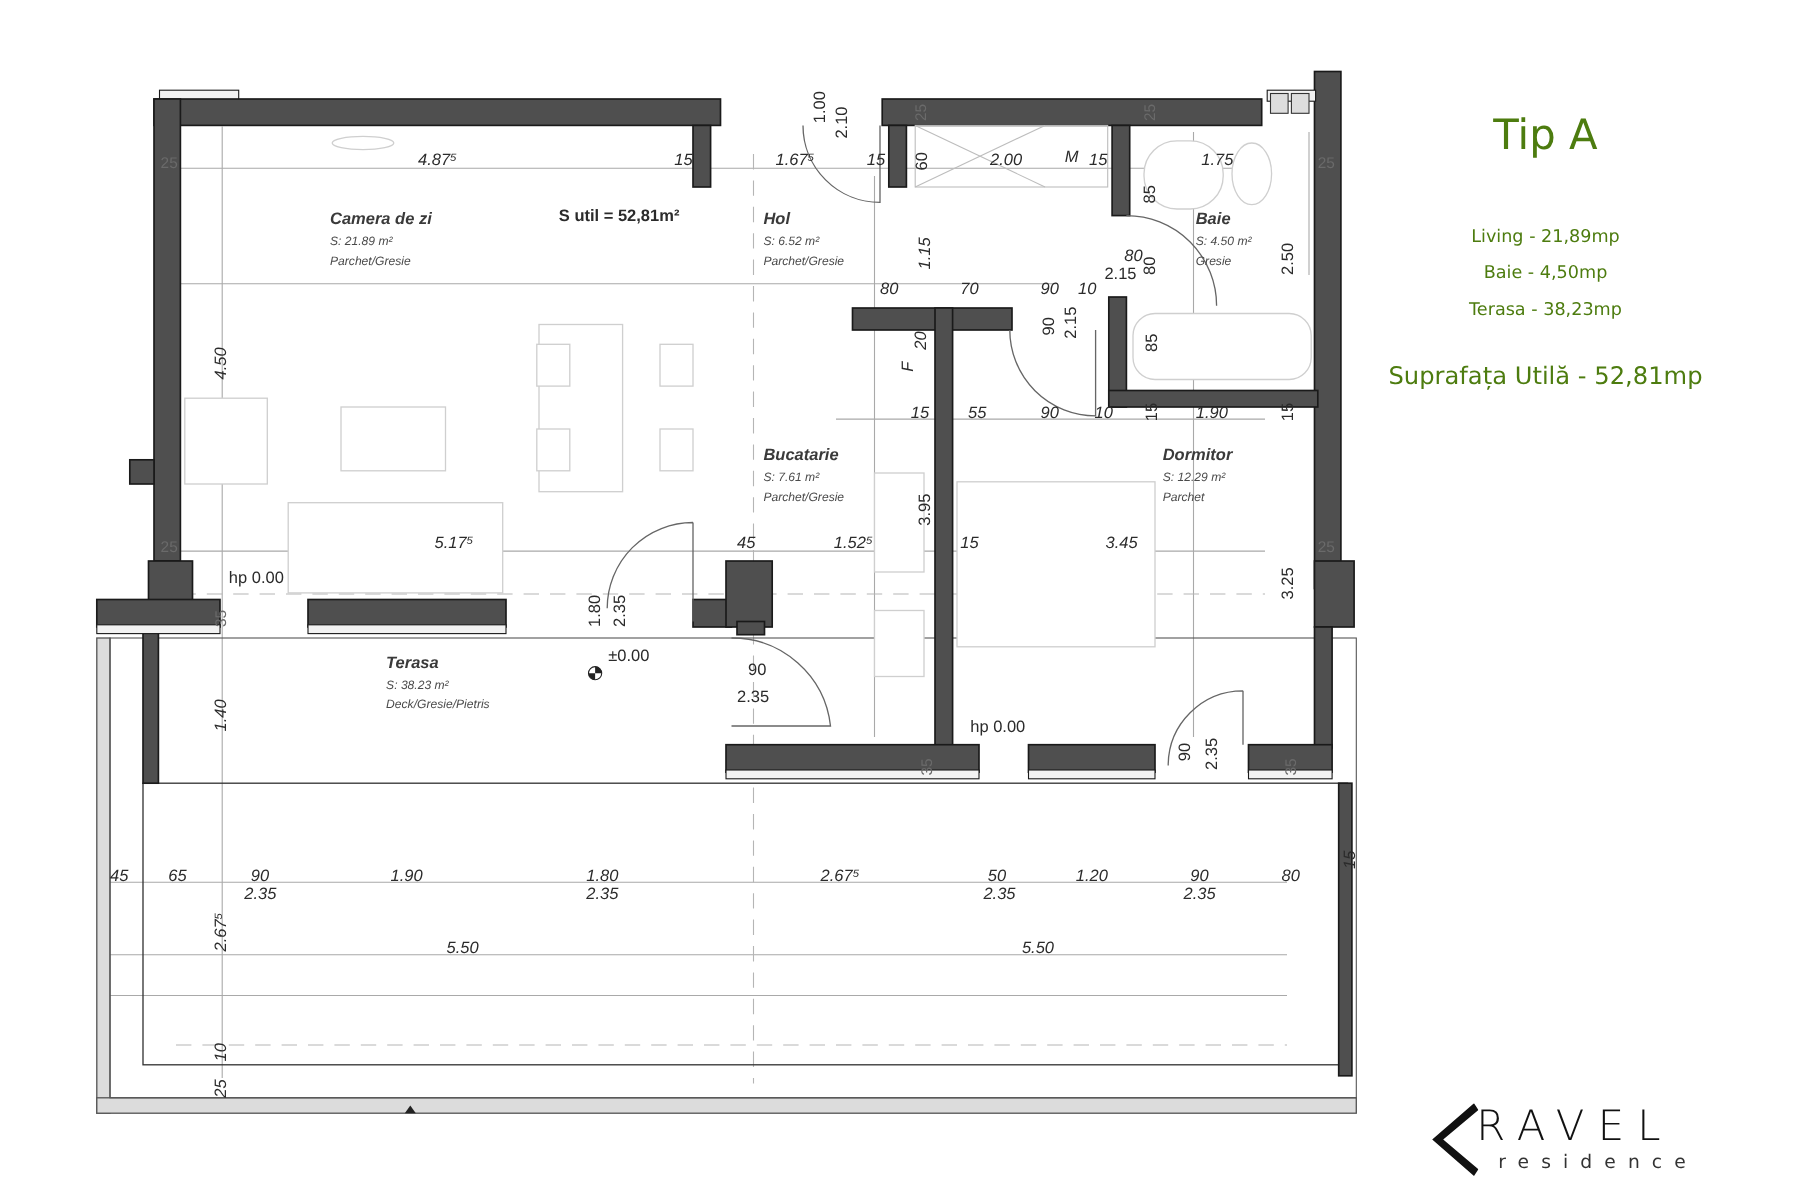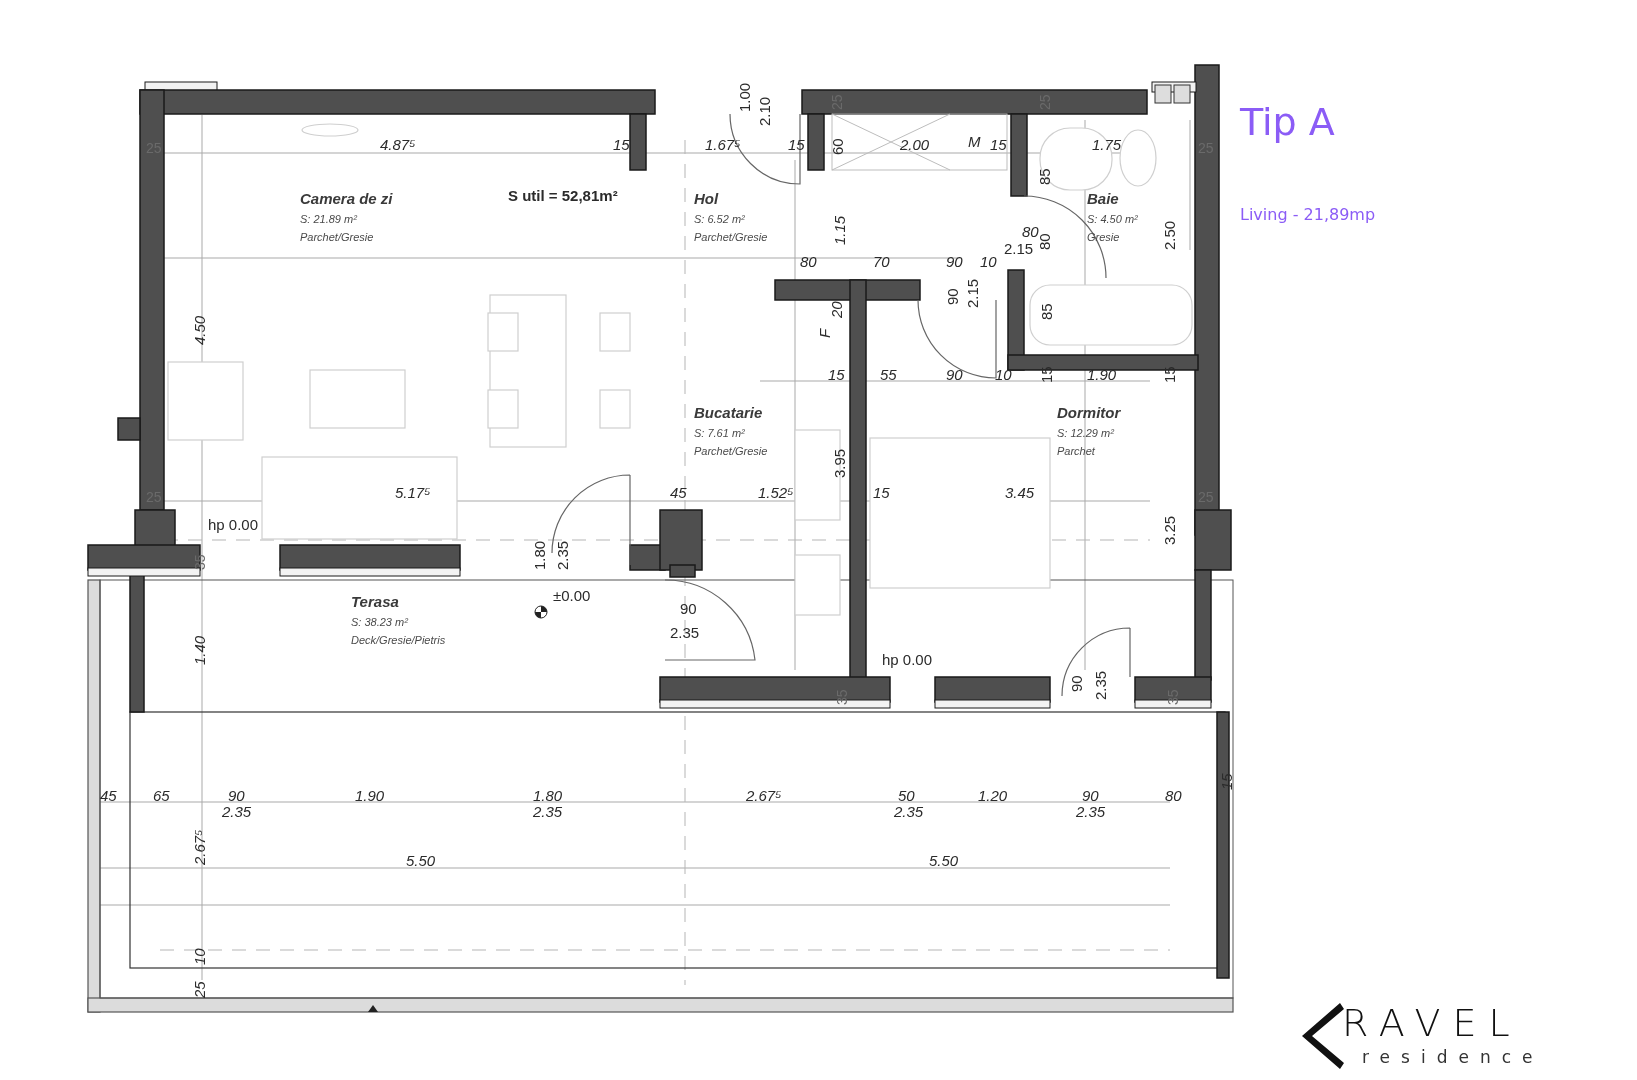--- a/index.html
+++ b/index.html
@@ -13,21 +13,21 @@
   .door { fill:none; stroke:#666; stroke-width:1.2; }
   .furn { fill:#fff; stroke:#cfcfcf; stroke-width:1.2; }
   .ter { fill:#dcdcdc; stroke:#555; stroke-width:1.2; }
   .t-dim { font-family:"Liberation Sans", sans-serif; font-size:15px; font-style:italic; fill:#2b2b2b; }
   .t-room { font-family:"Liberation Sans", sans-serif; font-size:15px; font-weight:bold; font-style:italic; fill:#3a3a3a; }
   .t-sub { font-family:"Liberation Sans", sans-serif; font-size:11px; font-style:italic; fill:#4a4a4a; }
   .t-wall { font-family:"Liberation Sans", sans-serif; font-size:14px; fill:#6a6a6a; }
   .t-bold { font-family:"Liberation Sans", sans-serif; font-size:15px; font-weight:bold; fill:#2b2b2b; }
   .t-plain { font-family:"Liberation Sans", sans-serif; font-size:15px; fill:#2b2b2b; }
 
-  #legend { position:absolute; left:1240px; top:100px; width:330px; text-align:left; color:#8b5cf6; font-family:"DejaVu Sans", sans-serif; }
+  #legend { position:absolute; left:1240px; top:100px; width:330px; text-align:center; color:#4d7c0f; font-family:"DejaVu Sans", sans-serif; }
   #legend .title { font-size:38px; margin-bottom:54px; }
   #legend .item { font-size:16px; line-height:33px; }
   #legend .total { font-size:22px; margin-top:33px; }
 
   #logo { position:absolute; left:1300px; top:1001px; width:240px; height:70px; }
   #logo .word { position:absolute; left:42px; top:0px; font-family:"DejaVu Sans", sans-serif; font-size:38px; letter-spacing:12px; color:#111; font-weight:300; }
   #logo .sub { position:absolute; left:62px; top:46px; font-family:"DejaVu Sans", sans-serif; font-size:17px; letter-spacing:11px; color:#333; }
   #logo svg { position:absolute; left:0; top:2px; }
 </style>
 </head>
@@ -251,20 +251,23 @@
     <text class="t-dim" transform="translate(205,865) rotate(-90)">2.67⁵</text>
     <text class="t-dim" transform="translate(205,965) rotate(-90)">10</text>
     <text class="t-dim" transform="translate(205,998) rotate(-90)">25</text>
     <text class="t-dim" transform="translate(1232,790) rotate(-90)">15</text>
   </g>
 </svg>
 
 <div id="legend">
   <div class="title">Tip A</div>
   <div class="item">Living - 21,89mp</div>
+  <div class="item">Baie - 4,50mp</div>
+  <div class="item">Terasa - 38,23mp</div>
+  <div class="total">Suprafața Utilă - 52,81mp</div>
 </div>
 
 <div id="logo">
   <svg width="44" height="66" viewBox="0 0 44 66">
     <polygon points="40,0 44,6 12,33 44,60 40,66 2,33" fill="#111"></polygon>
   </svg>
   <div class="word">RAVEL</div>
   <div class="sub">residence</div>
 </div>
 

